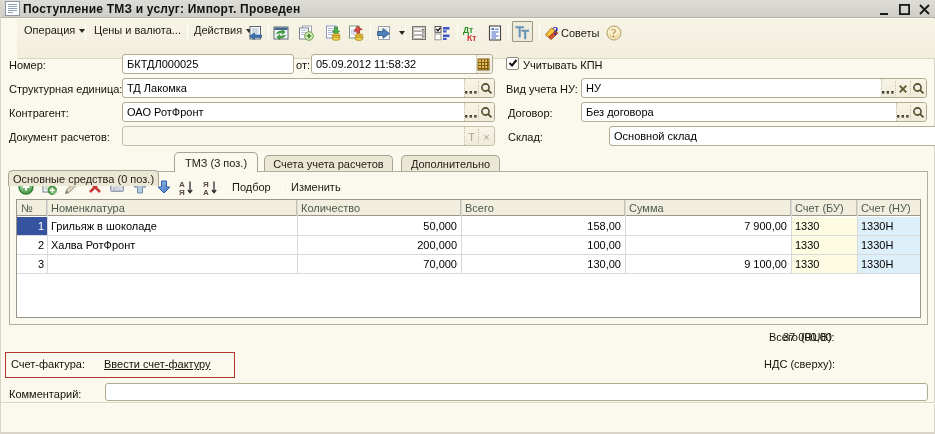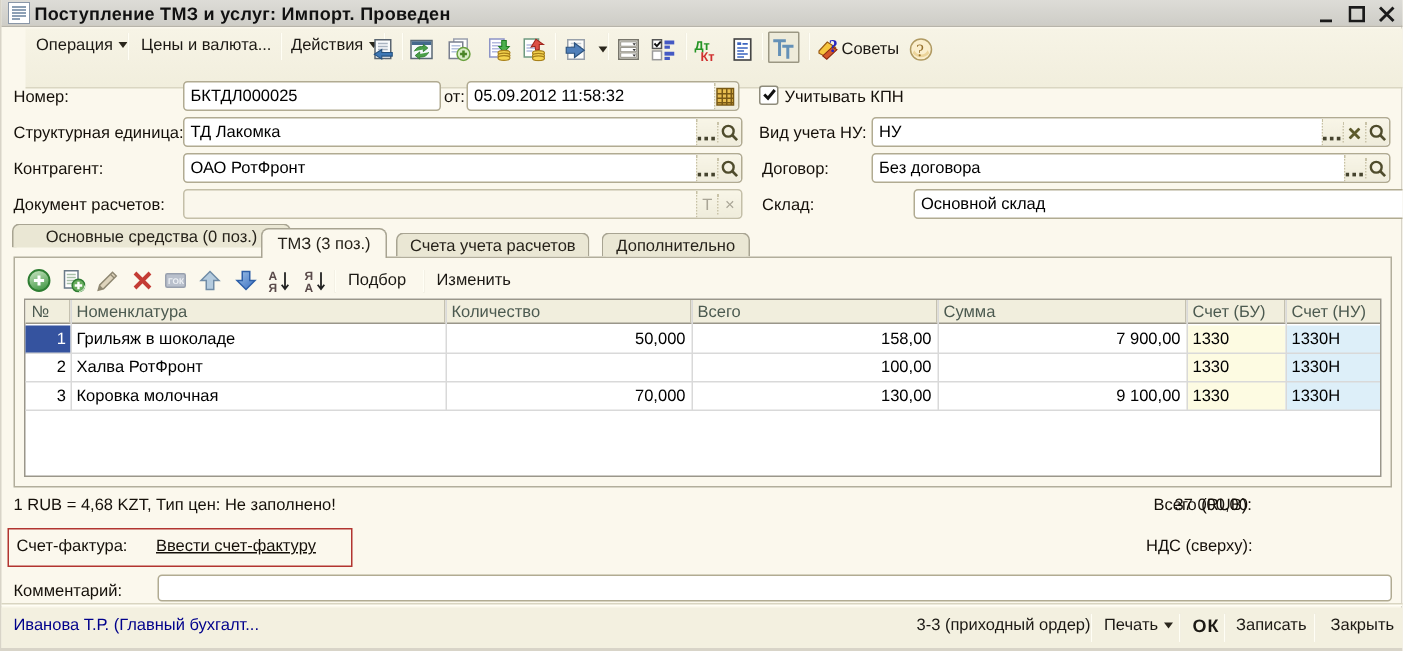--- a/index.html
+++ b/index.html
@@ -285,21 +285,21 @@
     <svg class="abs" style="right:19px;top:6px" width="8" height="8" viewBox="0 0 8 8">
         <path d="M0.7 0.7 L7.3 7.3 M7.3 0.7 L0.7 7.3" stroke="#5d5b2d" stroke-width="1.9"></path>
       </svg>
     <svg class="abs" style="right:1px;top:3px" width="13" height="13" viewBox="0 0 13 13">
         <circle cx="5.5" cy="5.5" r="3.6" fill="none" stroke="#4f4c2c" stroke-width="1.6"></circle>
         <line x1="8.2" y1="8.2" x2="11.4" y2="11.4" stroke="#4f4c2c" stroke-width="1.8"></line>
       </svg>
   </div>
 
   <div class="abs" style="left:8px;top:171px;width:919px;height:154px;border:1px solid #b2ae9c;background:#fbf8ed"></div>
-  <div class="tab" style="left:7px;top:149px;width:186px">Основные средства (0 поз.)</div>
+  <div class="tab" style="left:7px;top:170px;width:151px">Основные средства (0 поз.)</div>
   <div class="tab" id="tabактив" style="left:173px;top:152px;width:84px;height:20px;z-index:3;padding-top:4px">ТМЗ (3 поз.)</div>
   <div class="tab" style="left:263px;top:155px;width:129px">Счета учета расчетов</div>
   <div class="tab" style="left:400px;top:155px;width:99px">Дополнительно</div>
 
   <div id="ttools">
 
     <svg class="icon" style="left:17px;top:179px" viewBox="0 0 16 16">
       <defs>
           <linearGradient id="gadd" x1="0" y1="0" x2="0.4" y2="1">
             <stop offset="0" stop-color="#cfe9c8"></stop>
@@ -380,61 +380,48 @@
     <div class="cell" style="left:0;top:17px;width:27px;text-align:right;color:#fff">1</div>
     <div class="cell" style="left:34px;top:17px">Грильяж в шоколаде</div>
     <div class="cell" style="left:280px;top:17px;width:160px;text-align:right">50,000</div>
     <div class="cell" style="left:444px;top:17px;width:160px;text-align:right">158,00</div>
     <div class="cell" style="left:608px;top:17px;width:162px;text-align:right">7 900,00</div>
     <div class="cell" style="left:778px;top:17px">1330</div>
     <div class="cell" style="left:844px;top:17px">1330Н</div>
 
     <div class="cell" style="left:0;top:36px;width:27px;text-align:right">2</div>
     <div class="cell" style="left:34px;top:36px">Халва РотФронт</div>
+    <div class="cell" style="left:280px;top:36px;width:160px;text-align:right">200,000</div>
     <div class="cell" style="left:444px;top:36px;width:160px;text-align:right">100,00</div>
     <div class="cell" style="left:778px;top:36px">1330</div>
     <div class="cell" style="left:844px;top:36px">1330Н</div>
 
     <div class="cell" style="left:0;top:55px;width:27px;text-align:right">3</div>
-    <div class="cell" style="left:34px;top:55px">Коровка молочная</div>
     <div class="cell" style="left:280px;top:55px;width:160px;text-align:right">70,000</div>
     <div class="cell" style="left:444px;top:55px;width:160px;text-align:right">130,00</div>
     <div class="cell" style="left:608px;top:55px;width:162px;text-align:right">9 100,00</div>
     <div class="cell" style="left:778px;top:55px">1330</div>
     <div class="cell" style="left:844px;top:55px">1330Н</div>
 
     <div class="rline" style="top:35px"></div>
     <div class="rline" style="top:54px"></div>
     <div class="rline" style="top:73px"></div>
     <div class="cline" style="left:30px;height:74px"></div>
     <div class="cline" style="left:280px;height:74px"></div>
     <div class="cline" style="left:444px;height:74px"></div>
     <div class="cline" style="left:608px;height:74px"></div>
     <div class="cline" style="left:774px;height:74px"></div>
     <div class="cline" style="left:840px;height:74px"></div>
   </div>
 
-  <div class="lbl" style="left:8px;top:331px">1 RUB = 4,68 KZT, Тип цен: Не заполнено!</div>
   <div class="lbl" style="left:768px;top:331px">Всего (RUB):</div>
   <div class="lbl" style="left:782px;top:331px;width:104px;">37 000,00</div>
 
   <div class="abs" style="left:4px;top:352px;width:230px;height:26px;border:1px solid #b23530"></div>
   <div class="lbl" style="left:10px;top:358px">Счет-фактура:</div>
   <div class="lbl" style="left:103px;top:358px;text-decoration:underline">Ввести счет-фактуру</div>
   <div class="lbl" style="left:763px;top:358px">НДС (сверху):</div>
 
   <div class="lbl" style="left:8px;top:388px">Комментарий:</div>
   <div class="fld" style="left:104px;top:383px;width:823px;height:18px"></div>
 
   <div class="groove" style="top:402px"></div>
-  <div id="status">
-    <div class="btxt" style="left:8px;color:#00008b">Иванова Т.Р. (Главный бухгалт...</div>
-    <div class="btxt" style="left:610px">3-3 (приходный ордер)</div>
-    <div class="bsep" style="left:726px"></div>
-    <div class="btxt" style="left:735px">Печать<span class="darr"></span></div>
-    <div class="bsep" style="left:785px"></div>
-    <div class="btxt" style="left:794px;font-weight:bold;font-size:12px;letter-spacing:0.6px;top:5px">ОК</div>
-    <div class="bsep" style="left:815px"></div>
-    <div class="btxt" style="left:823px">Записать</div>
-    <div class="bsep" style="left:875px"></div>
-    <div class="btxt" style="left:886px">Закрыть</div>
-  </div>
 </div>
 
 </body></html>

